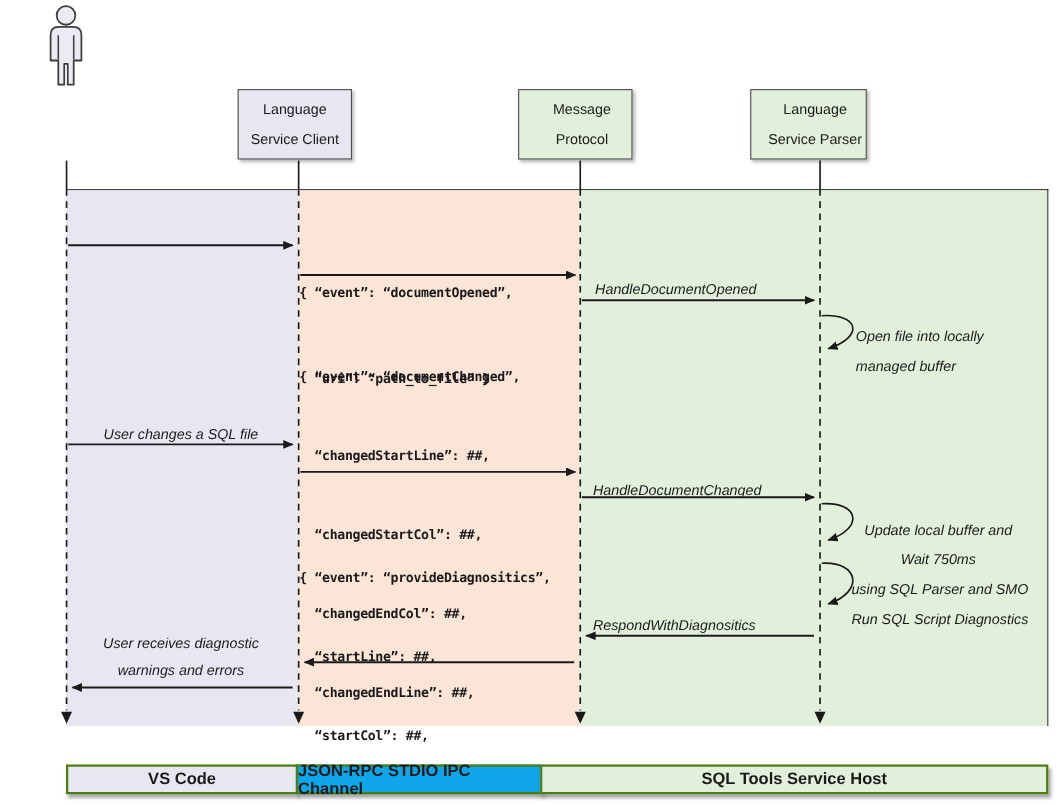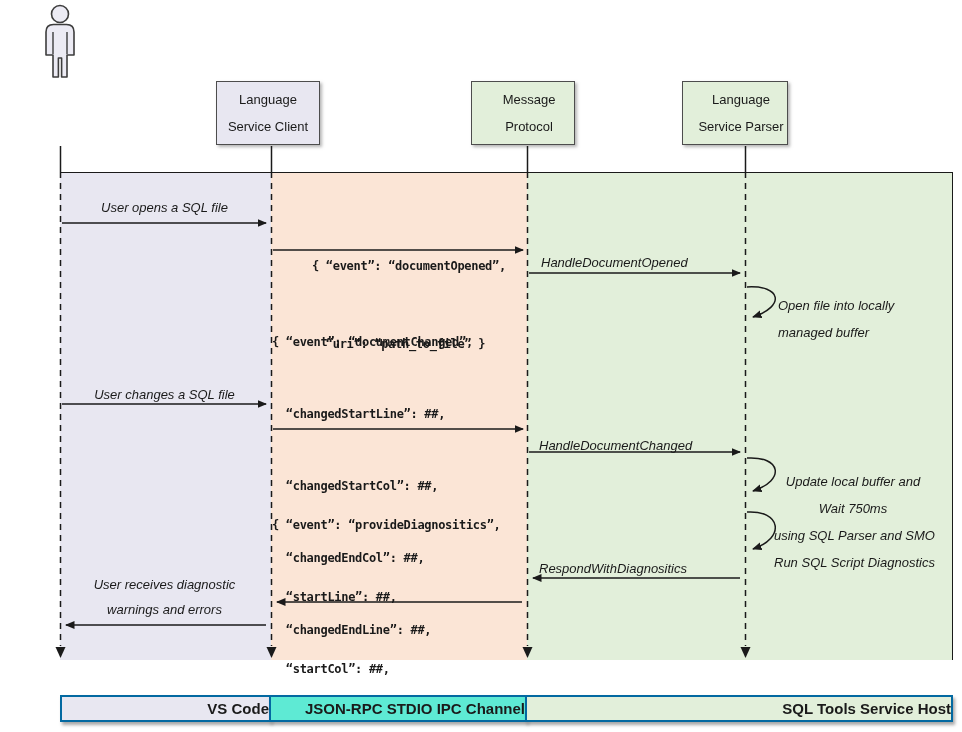--- a/index.html
+++ b/index.html
@@ -22,27 +22,27 @@
     border-top:1.5px solid #1a1a1a;border-right:1.5px solid #1a1a1a;box-sizing:border-box;
     display:flex;
   }
   .lane{height:100%;}
   .lane.lav{width:211px;background:#e8e7f1;}
   .lane.pch{width:256px;background:#fbe5d6;}
   .lane.grn{flex:1;background:#e2efda;}
   
   .brow{position:absolute;left:60px;top:660px;width:893px;height:62px;display:flex;}
   .bbox{
-    box-sizing:border-box;border:2px solid #0369a1;margin-left:-2px;
-    display:flex;align-items:center;justify-content:flex-end;
+    box-sizing:border-box;border:2px solid #4d7c0f;margin-left:-2px;
+    display:flex;align-items:center;justify-content:center;
     font-size:15px;font-weight:bold;box-shadow:2px 3px 3px rgba(110,110,110,.6);margin-top:35px;
   }
   .bbox:first-child{margin-left:0;}
   .bbox.lav{width:211px;background:#e8e7f1;}
-  .bbox.pch{width:258px;background:#5eead4;}
+  .bbox.pch{width:224px;background:#0ea5e9;}
   .bbox.grn{flex:1;background:#e2efda;}
   
   .lbl{
     position:absolute;font-style:italic;font-size:13px;line-height:25px;white-space:nowrap;
   }
   .lbl.ctr{text-align:center;white-space:normal;}
   .payload{
     position:absolute;font-family:"DejaVu Sans Mono","Liberation Mono",monospace;
     font-size:12px;font-weight:bold;white-space:pre;letter-spacing:-0.3px;
   }
@@ -73,21 +73,20 @@
     <span>Language</span>
     <span>Service Parser</span>
   </div>
 
   <div class="lanes">
     <div class="lane lav"></div>
     <div class="lane pch"></div>
     <div class="lane grn"></div>
   </div>
 
-  <div class="lbl ctr" style="left:62px;top:195px;width:205px;">User opens a SQL file</div>
   <div class="lbl" style="left:541px;top:250px;">HandleDocumentOpened</div>
   <div class="lbl ctr" style="left:62px;top:382px;width:205px;">User changes a SQL file</div>
   <div class="lbl" style="left:539px;top:433px;">HandleDocumentChanged</div>
   <div class="lbl" style="left:539px;top:556px;">RespondWithDiagnositics</div>
   <div class="lbl ctr" style="left:62px;top:572px;width:205px;">
     <div>User receives diagnostic</div>
     <div>warnings and errors</div>
   </div>
 
   <div class="lbl" style="left:778px;top:292px;line-height:27px;">
@@ -96,21 +95,21 @@
   </div>
   <div class="lbl ctr" style="left:768px;top:468px;width:170px;line-height:27px;">
     <div>Update local buffer and</div>
     <div>Wait 750ms</div>
   </div>
   <div class="lbl" style="left:774px;top:522px;line-height:27px;">
     <div>using SQL Parser and SMO</div>
     <div>Run SQL Script Diagnostics</div>
   </div>
 
-  <div class="payload" style="left:272px;top:201px;line-height:26px;padding-left:40px;">
+  <div class="payload" style="left:272px;top:201px;line-height:26px;">
     <div>{ “event”: “documentOpened”,</div>
     <div>  “uri”: “path_to_file” }</div>
   </div>
   <div class="payload" style="left:272px;top:282px;line-height:24px;">
     <div>{ “event”: “documentChanged”,</div>
     <div>  “changedStartLine”: ##,</div>
     <div>  “changedStartCol”: ##,</div>
     <div>  “changedEndCol”: ##,</div>
     <div>  “changedEndLine”: ##,</div>
     <div>  “changedText”: “changed txt” }</div>

